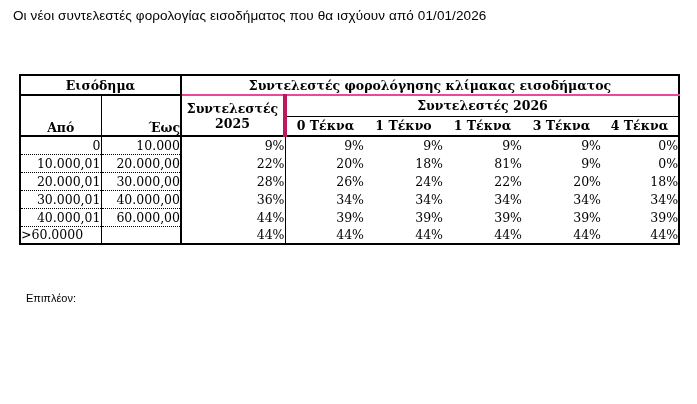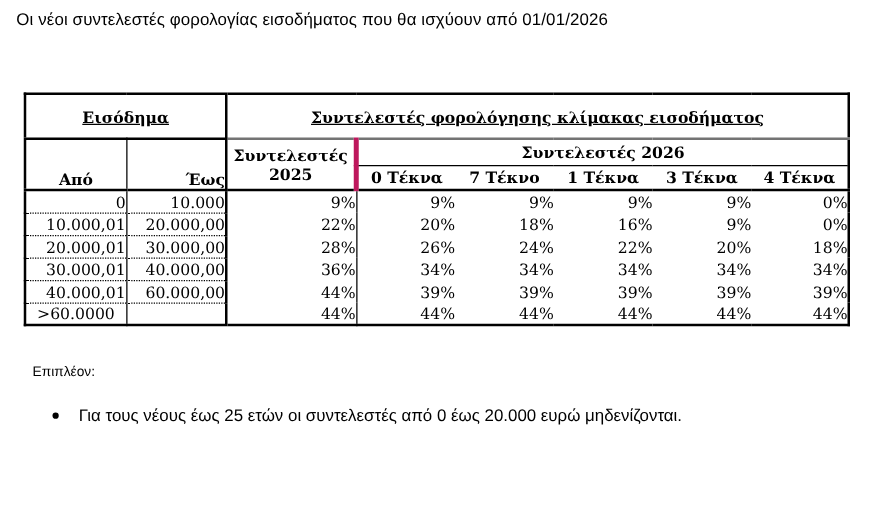--- a/index.html
+++ b/index.html
@@ -34,37 +34,37 @@
     border-collapse: collapse;
     table-layout: fixed;
     font-family: "DejaVu Serif", serif;
     font-size: 12.5px;
     border: 2px solid #000;
   }
   .tax-table td {
     padding: 0;
     overflow: hidden;
   }
-  tr.row-h1 { height: 36px; text-decoration: underline; }
+  tr.row-h1 { height: 20px; }
   tr.row-h2 { height: 21px; }
   tr.row-h3 { height: 20px; }
   tr.row-data { height: 18px; }
 
   .hd {
     font-weight: bold;
     text-align: center;
     vertical-align: middle;
     white-space: nowrap;
   }
   .hd-income {
     border-right: 2px solid #000;
     border-bottom: 2px solid #000;
   }
   .hd-rates {
-    border-bottom: 2px solid #737373;
+    border-bottom: 2px solid #ec4899;
   }
   .hd-from {
     vertical-align: bottom;
     padding-bottom: 2px;
     border-right: 1px solid #000;
     border-bottom: 2px solid #000;
   }
   .hd-to {
     vertical-align: bottom;
     padding-bottom: 2px;
@@ -103,21 +103,21 @@
     padding-right: 7px;
   }
   .col-2025 {
     border-right: 1px solid #000;
     padding-right: 11px;
   }
   .col-pct {
     padding-right: 11px;
   }
   .cell-left {
-    text-align: center;
+    text-align: left;
     padding-left: 3px;
     padding-right: 0;
   }
 
   .extra-heading {
     position: absolute;
     left: 26px;
     top: 292px;
     font-size: 11px;
   }
@@ -176,42 +176,42 @@
       <td class="hd hd-rates" colspan="6">Συντελεστές φορολόγησης κλίμακας εισοδήματος</td>
     </tr>
     <tr class="row-h2">
       <td class="hd hd-from" rowspan="2">Από</td>
       <td class="hd hd-to" rowspan="2">Έως</td>
       <td class="hd hd-2025" rowspan="2">Συντελεστές 2025</td>
       <td class="hd hd-2026" colspan="5">Συντελεστές 2026</td>
     </tr>
     <tr class="row-h3">
       <td class="hd hd-child">0 Τέκνα</td>
-      <td class="hd hd-child">7 Τέκνο</td>
+      <td class="hd hd-child">1 Τέκνο</td>
       <td class="hd hd-child">1 Τέκνα</td>
       <td class="hd hd-child">3 Τέκνα</td>
       <td class="hd hd-child">4 Τέκνα</td>
     </tr>
     <tr class="row-data">
       <td class="cell-num col-from">0</td>
       <td class="cell-num col-to">10.000</td>
       <td class="cell-num col-2025">9%</td>
       <td class="cell-num col-pct">9%</td>
       <td class="cell-num col-pct">9%</td>
       <td class="cell-num col-pct">9%</td>
       <td class="cell-num col-pct">9%</td>
       <td class="cell-num col-pct">0%</td>
     </tr>
     <tr class="row-data">
       <td class="cell-num col-from">10.000,01</td>
       <td class="cell-num col-to">20.000,00</td>
       <td class="cell-num col-2025">22%</td>
       <td class="cell-num col-pct">20%</td>
       <td class="cell-num col-pct">18%</td>
-      <td class="cell-num col-pct">16%</td>
+      <td class="cell-num col-pct">81%</td>
       <td class="cell-num col-pct">9%</td>
       <td class="cell-num col-pct">0%</td>
     </tr>
     <tr class="row-data">
       <td class="cell-num col-from">20.000,01</td>
       <td class="cell-num col-to">30.000,00</td>
       <td class="cell-num col-2025">28%</td>
       <td class="cell-num col-pct">26%</td>
       <td class="cell-num col-pct">24%</td>
       <td class="cell-num col-pct">22%</td>
@@ -247,16 +247,13 @@
       <td class="cell-num col-pct">44%</td>
       <td class="cell-num col-pct">44%</td>
       <td class="cell-num col-pct">44%</td>
     </tr>
   </tbody>
 </table>
 
 <div class="extra-heading">Επιπλέον:</div>
 
 <ul class="bullet-list">
-  <li>
-    <span class="bullet-dot"></span><span>Για τους νέους έως 25 ετών οι συντελεστές από 0 έως 20.000 ευρώ μηδενίζονται.</span>
-  </li>
 </ul>
 
 </body></html>

